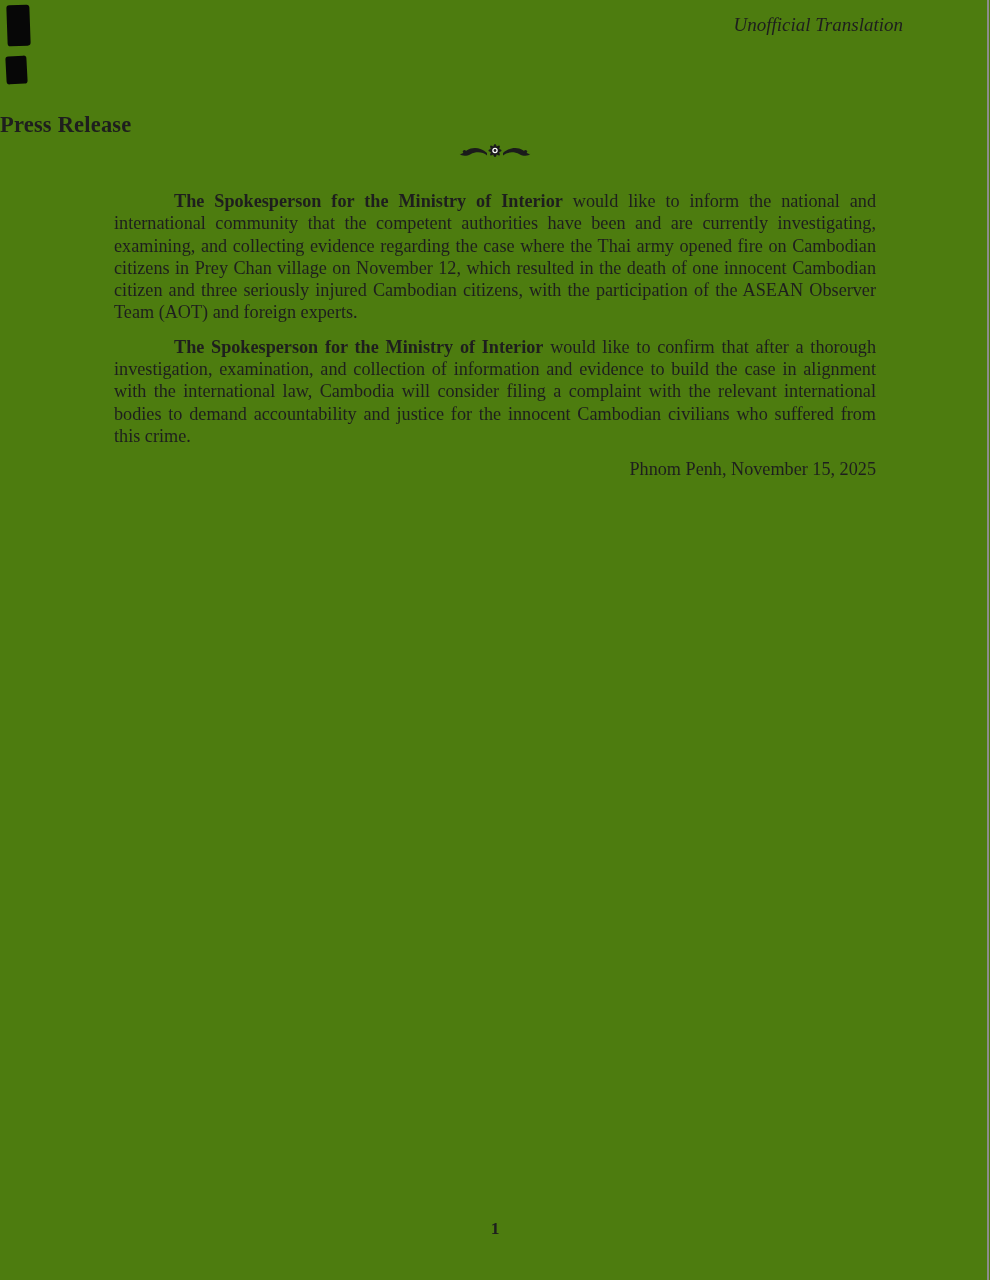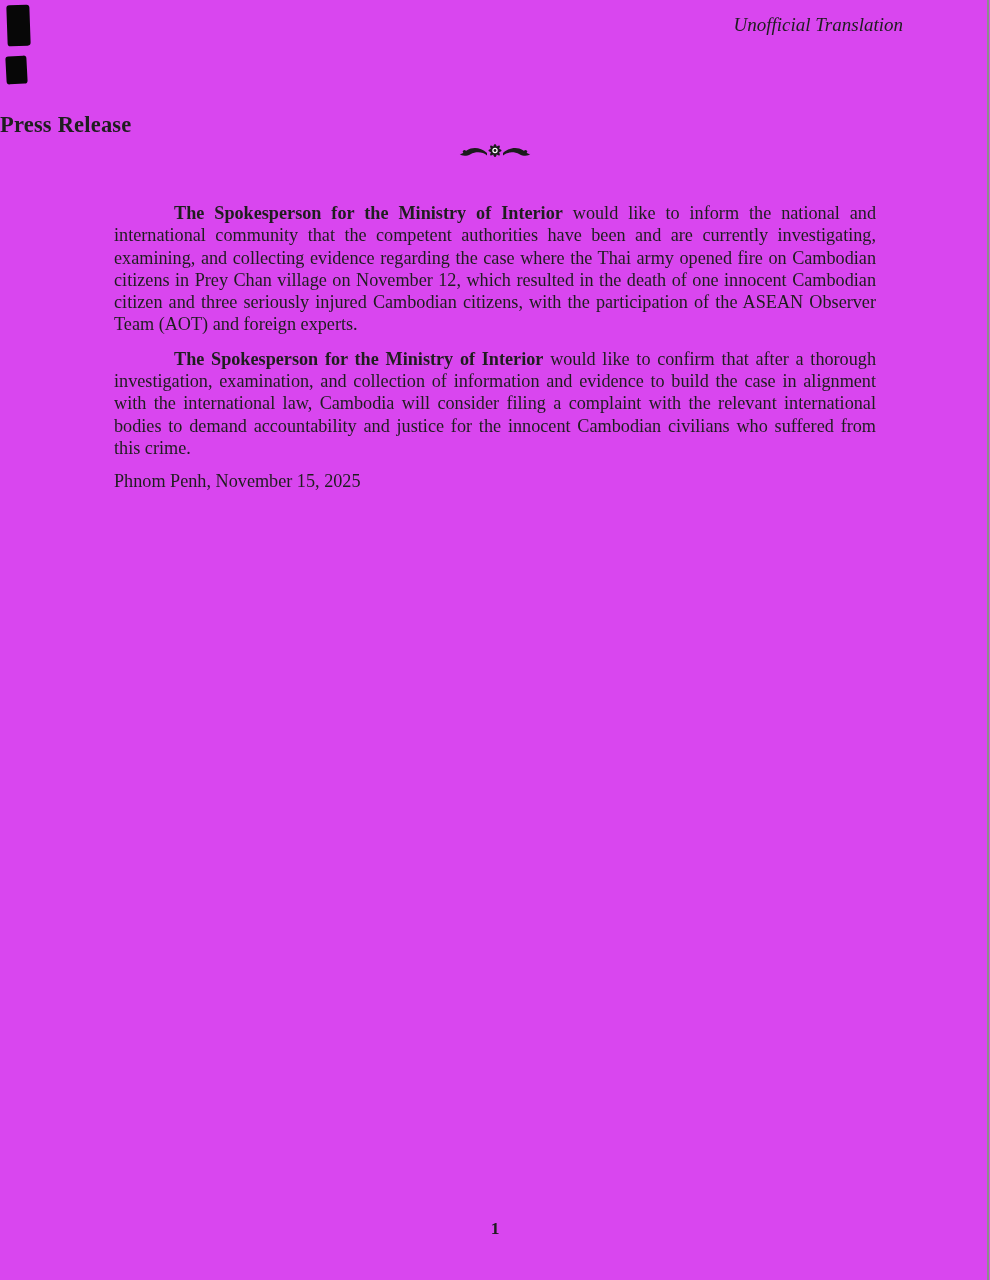--- a/index.html
+++ b/index.html
@@ -4,21 +4,21 @@
 <style>
   html, body {
     margin: 0;
     padding: 0;
     background: #ffffff;
   }
   .page {
     position: relative;
     width: 990px;
     height: 1280px;
-    background: #d946ef;
+    background: #4d7c0f;
     font-family: "Liberation Serif", serif;
     color: #1e1e1e;
     overflow: hidden;
   }
   .scan-artifact {
     position: absolute;
     background: #070707;
     border-radius: 3px;
   }
   .scan-artifact.a1 { left: 7px;  top: 5px;  width: 23px; height: 41px; transform: rotate(-2deg); }
@@ -54,36 +54,36 @@
     position: absolute;
     top: 140px;
     left: 0;
     width: 100%;
     text-align: center;
     line-height: 0;
   }
   .content {
     position: absolute;
     left: 114px;
-    top: 202px;
+    top: 190px;
     width: 762px;
     font-size: 18.2px;
     line-height: 22.3px;
     text-align: justify;
   }
   .para {
     margin: 0;
     text-indent: 60px;
   }
   .para + .para { margin-top: 12px; }
   .para.p3 { margin-top: 10px; }
   .para b { font-weight: bold; }
   .dateline {
     margin: 11px 0 0 0;
-    text-align: left;
+    text-align: right;
   }
   .page-number {
     position: absolute;
     top: 1218px;
     left: 0;
     width: 100%;
     text-align: center;
     font-size: 17.5px;
     font-weight: bold;
   }

